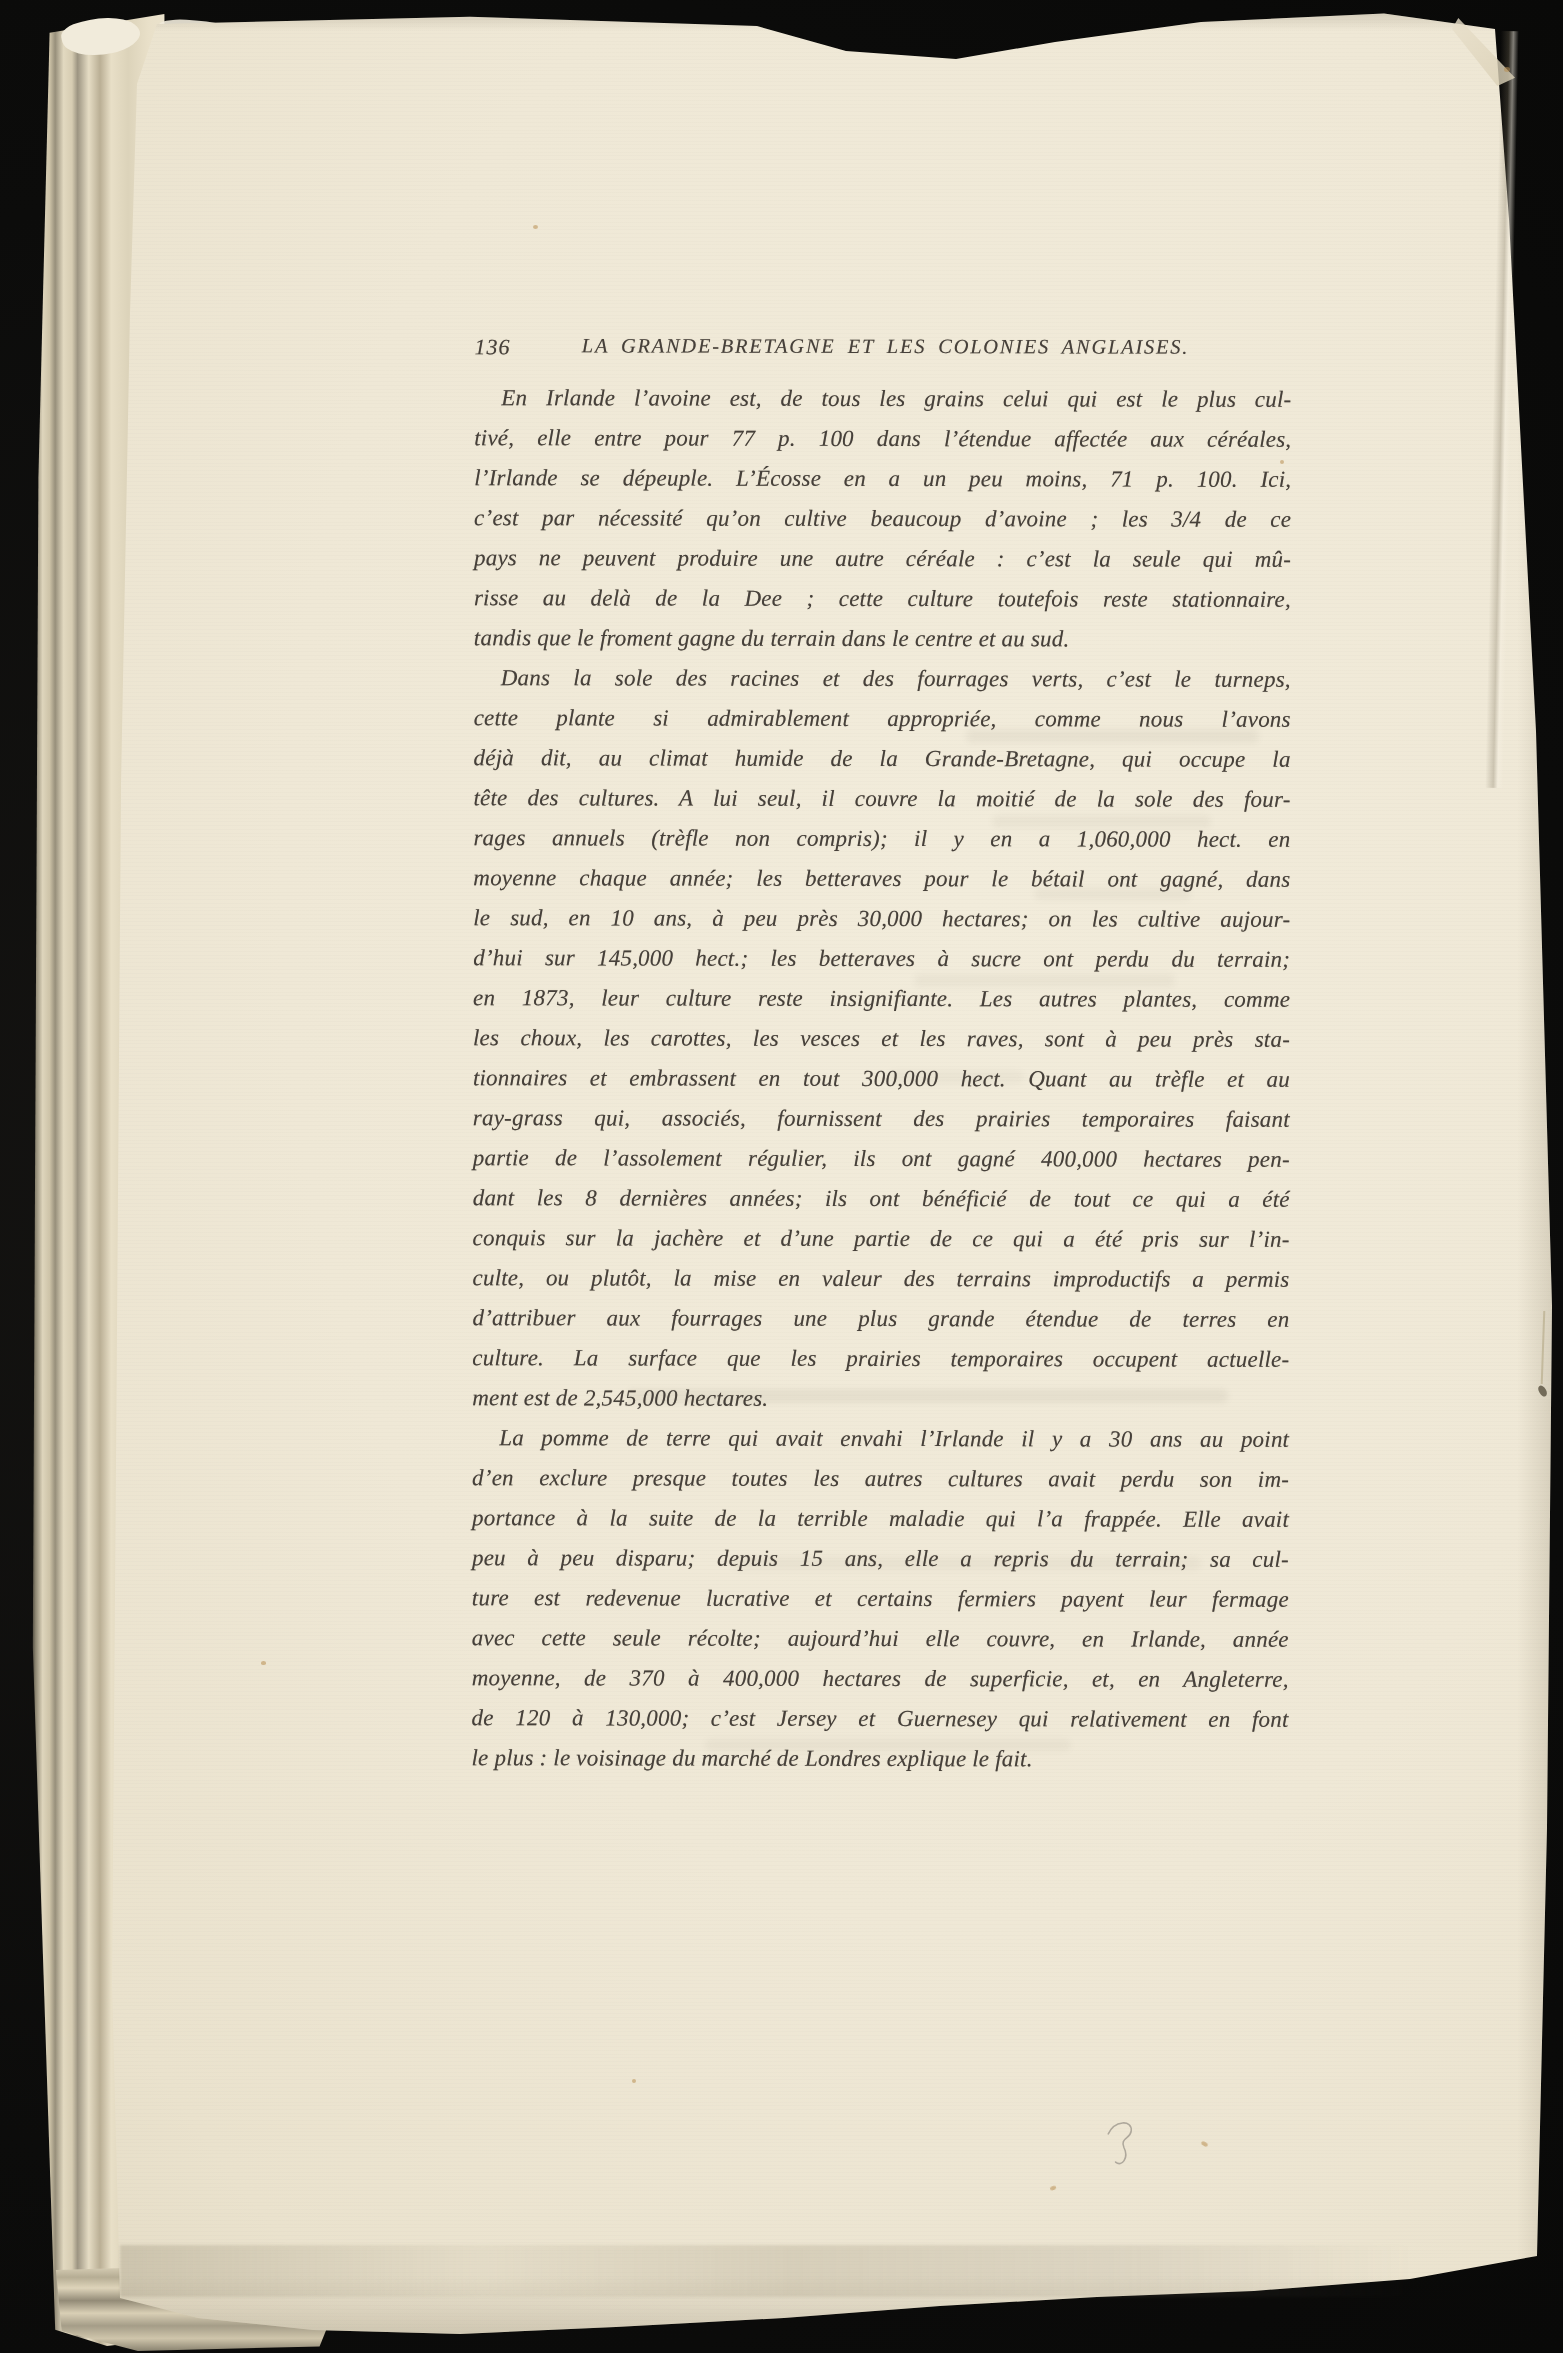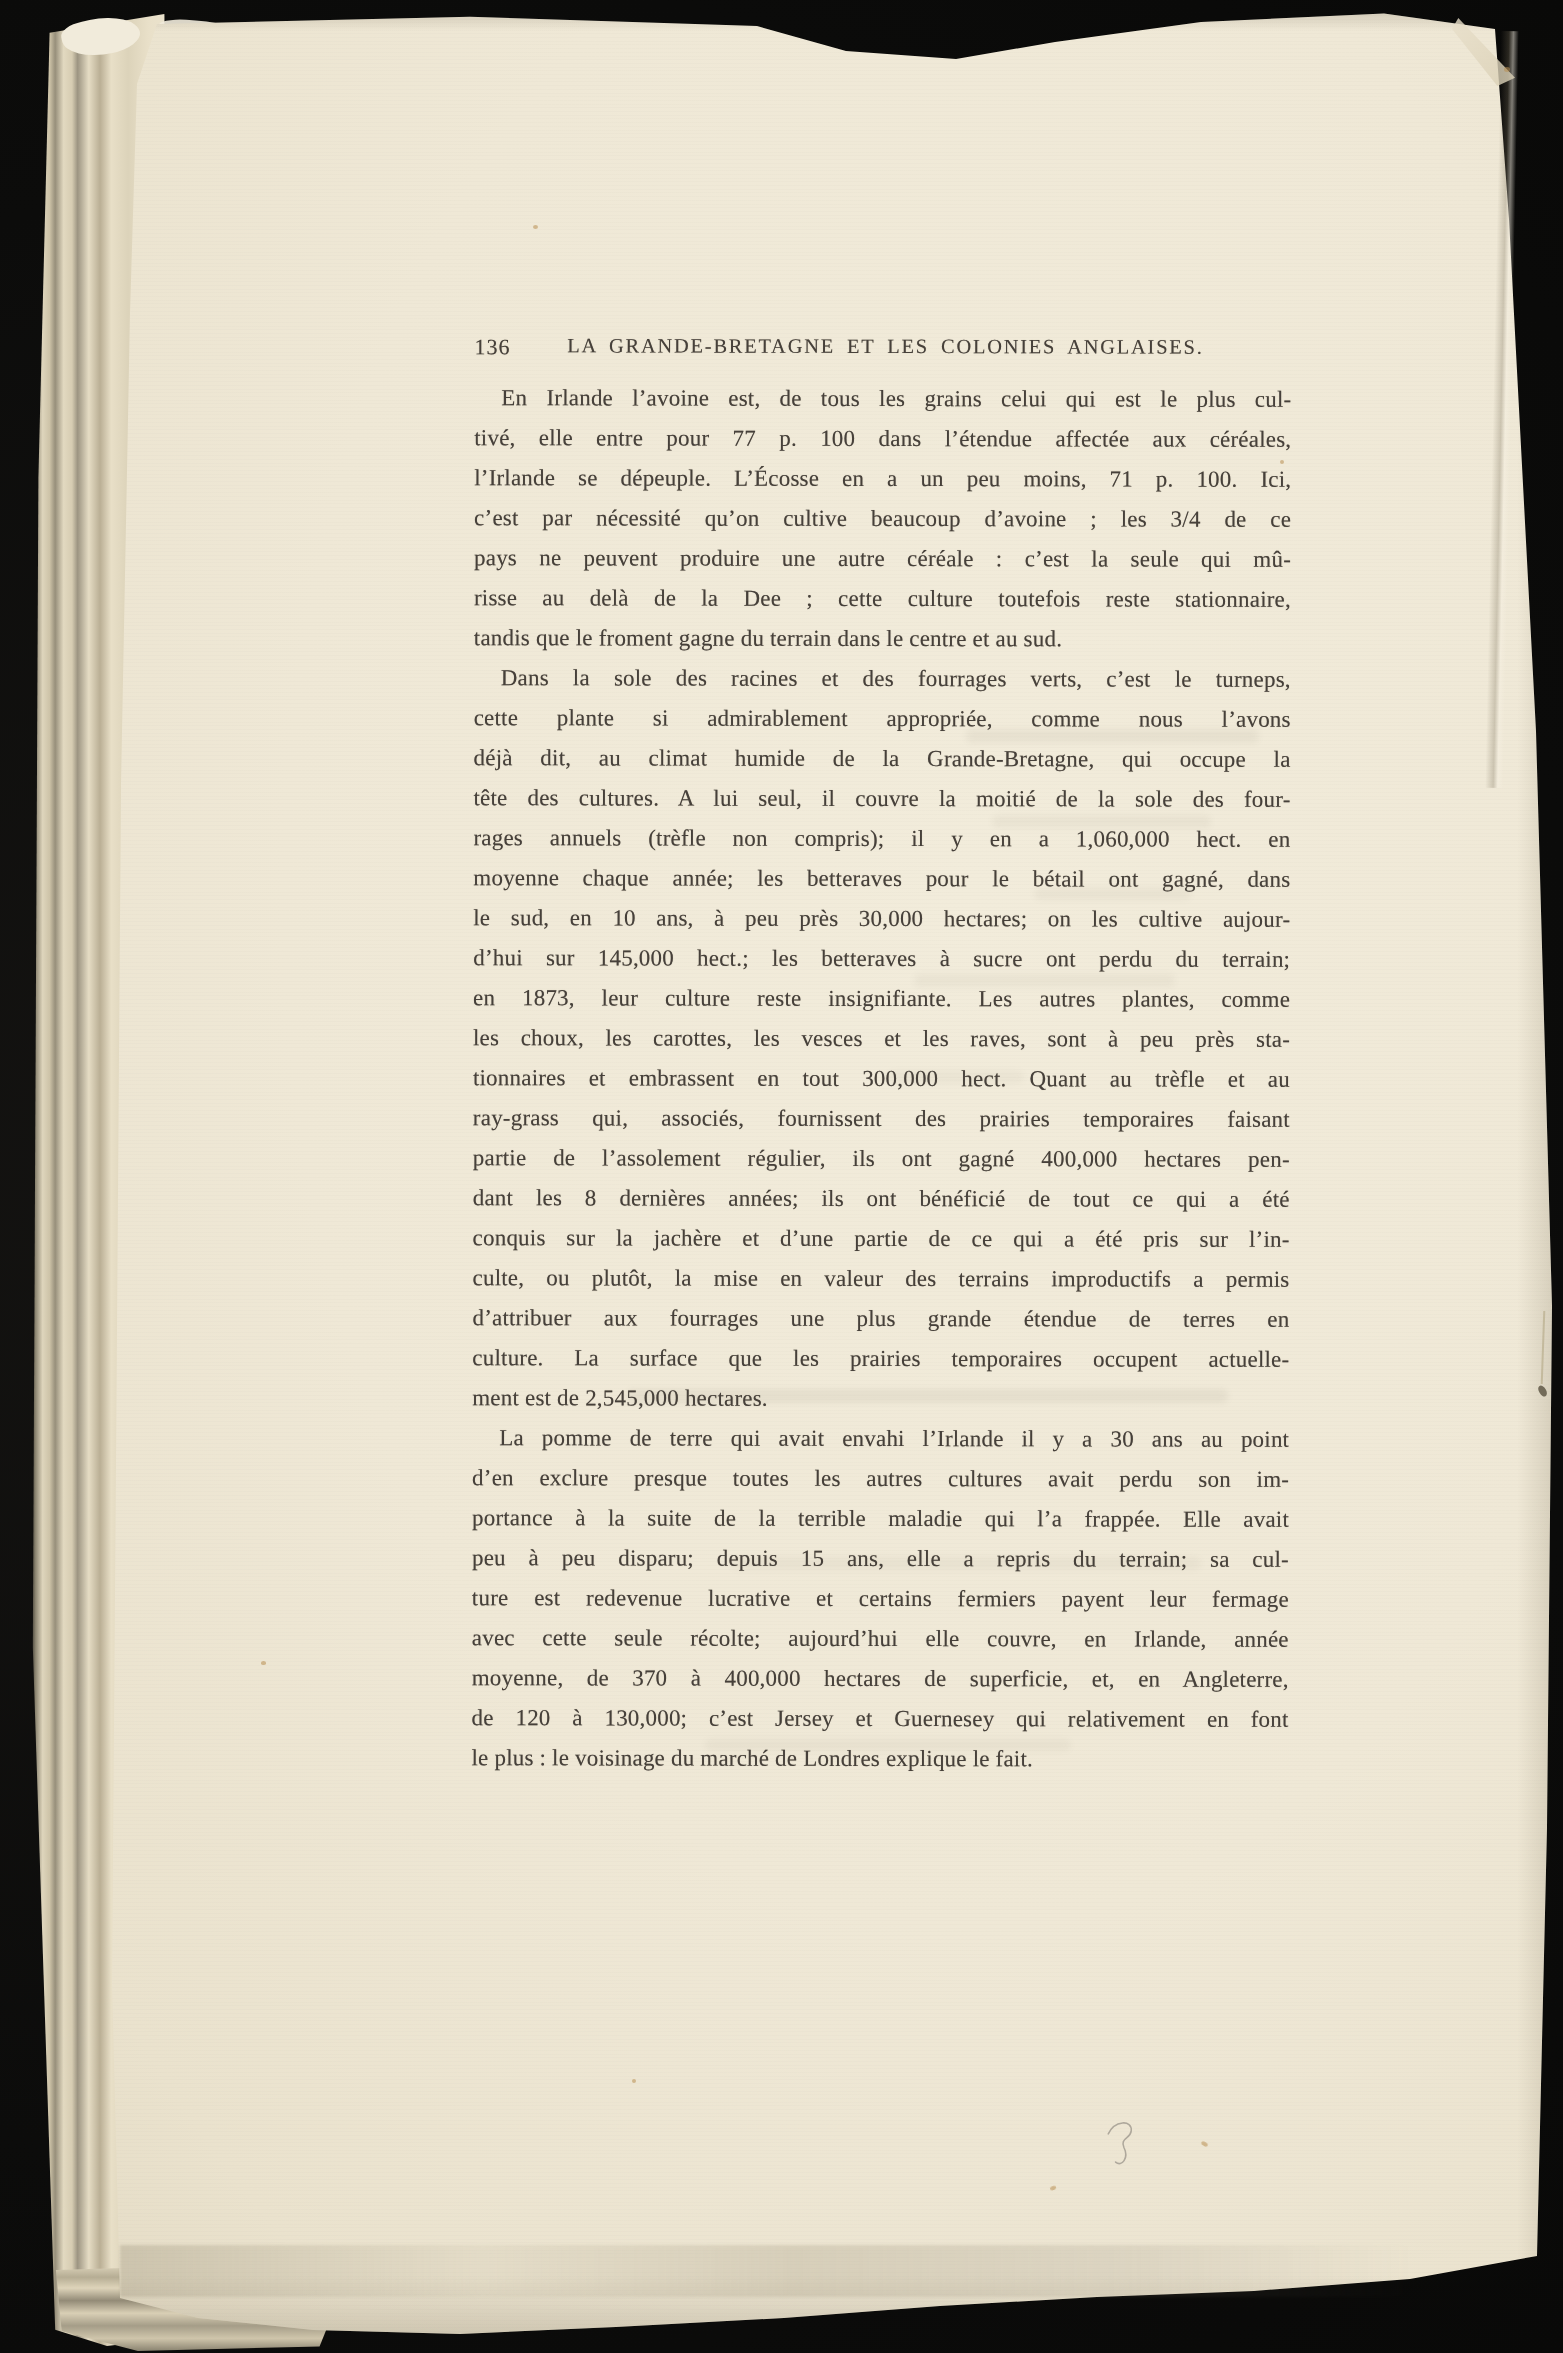--- a/index.html
+++ b/index.html
@@ -1,19 +1,19 @@
 <!DOCTYPE html>
 <html style="font-size:8.4px"><head>
 <meta charset="utf-8">
 <style>
   html,body{margin:0;padding:0;background:#0c0c0b;}
   body{width:1564px;height:2354px;overflow:hidden;position:relative;
        font-family:"Liberation Serif","DejaVu Serif",serif;}
   .stage{position:absolute;inset:0;background:
-      radial-gradient(ellipse at 20% 50%, #151412 0%, #0c0c0b 60%, #090908 100%);}
+      radial-gradient(ellipse at 20% 50%, #151412 0%, #0c0c0b 60%, #090908 100%); font-style: italic;}
 
   
   .stack-left{position:absolute;left:30px;top:9.4px;width:140px;height:2339px;
     clip-path:polygon(14% 1%, 96% 0.2%, 100% 45%, 97% 99.6%, 55% 99.9%, 18% 99.2%, 2% 70%, 6% 20%);
     background:linear-gradient(90deg,#23201b 0%,#8d8672 4%,#ded5bc 9%,#cdc3a8 14%,
       #978f7b 18%,#e2d9c0 24%,#d6ccb2 30%,#9d9582 34%,#e5dcc4 42%,#baaf95 50%,
       #e8dfc7 58%,#dcd3ba 70%,#e9e0c9 85%,#ebe3cd 100%);}
   .stack-bottom{position:absolute;left:50px;top:2261px;width:293px;height:90px;
     clip-path:polygon(2% 10%, 85% 2%, 100% 30%, 92% 95%, 30% 100%, 4% 78%);
     background:linear-gradient(180deg,#e9e0c8 0%,#b6ad94 18%,#ded4ba 30%,#938b77 44%,

